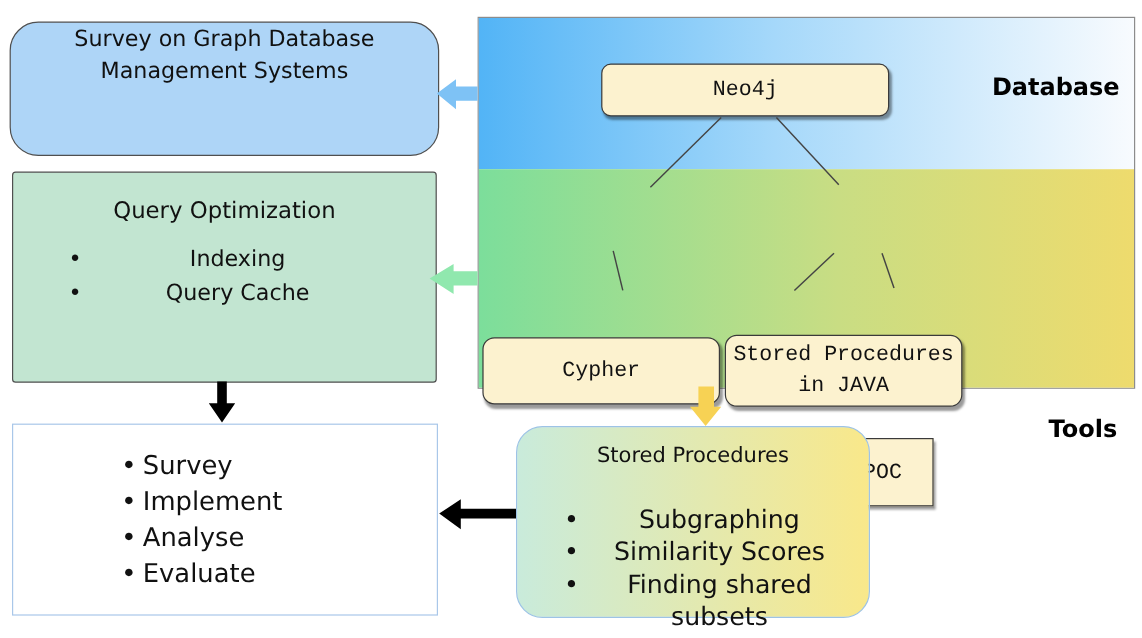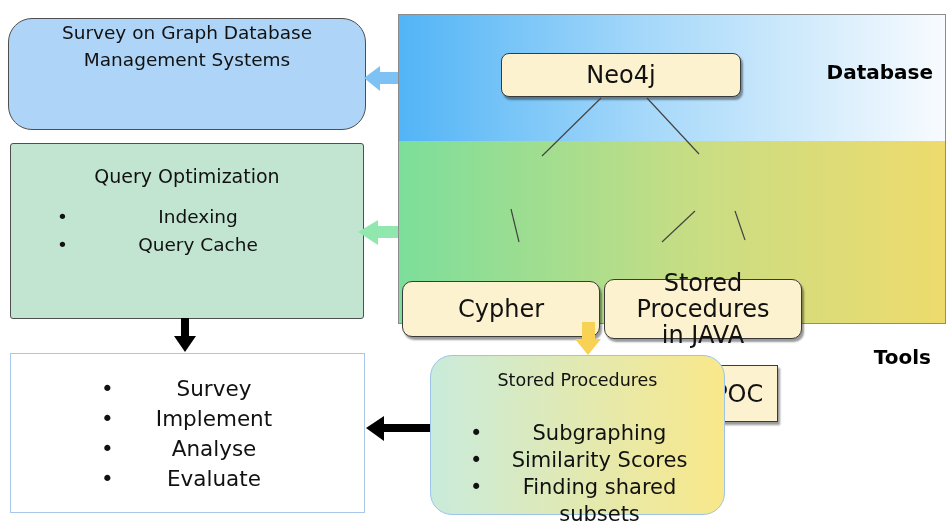--- a/index.html
+++ b/index.html
@@ -21,33 +21,34 @@
   }
   .qopt-title{margin-top:21px;text-align:center;font-size:19px;}
   .qopt-box ul{list-style:none;margin:16px 0 0 0;padding:0 40px 0 62px;font-size:18.5px;}
   .qopt-box li{position:relative;text-align:center;line-height:28px;}
   .qopt-box li::before{content:"•";position:absolute;left:-16px;}
 
   .method-box{
     left:10px;top:353px;width:353px;height:158px;border:1.5px solid #a9c7e9;background:#ffffff;
   }
   .method-box ul{list-style:none;margin:20px 0 0 0;padding:0 55px 0 108px;font-size:21.5px;}
-  .method-box li{position:relative;text-align:center;line-height:30px;}
+  .method-box li{position:relative;line-height:30px;}
   .method-box li::before{content:"•";position:absolute;left:-18px;}
 
   
   .panel{left:398px;top:14px;width:546px;height:308px;border:1px solid #8c8c8c;}
   .panel-top{position:relative;width:100%;height:126px;background:linear-gradient(90deg,#52b4f6 0%,#a5d8fa 45%,#f8fbfe 100%);}
   .panel-bottom{position:relative;width:100%;height:182px;background:linear-gradient(90deg,#7cde9b 0%,#c9dd83 55%,#eedb6d 100%);}
 
   .node{
     position:absolute;background:#fcf2cf;border:1.3px solid #3a3a3a;
     display:flex;flex-direction:column;justify-content:center;align-items:center;
-    font-size:24px;line-height:26px;text-align:center;
+    font-size:18px;line-height:26px;text-align:center;
     box-shadow:2px 3px 2px rgba(0,0,0,0.40);
+    font-family:Liberation Mono, monospace;
   }
   .node-neo4j{left:102px;top:38px;width:238px;height:42px;border-radius:8px;}
   .node-cypher{left:3px;top:140px;width:196px;height:54px;border-radius:10px;}
   .node-java{left:205px;top:138px;width:196px;height:58px;border-radius:10px;}
   .node-indexing{left:60px;top:226px;width:100px;height:55px;border-radius:0;}
   .node-gds{left:176px;top:226px;width:92px;height:55px;border-radius:0;}
   .node-apoc{left:283px;top:224px;width:94px;height:55px;border-radius:0;}
 
   .section-label{font-weight:700;font-size:20px;line-height:23px;text-align:right;color:#000;}
   .label-graphdb{position:absolute;right:12px;top:46px;}

